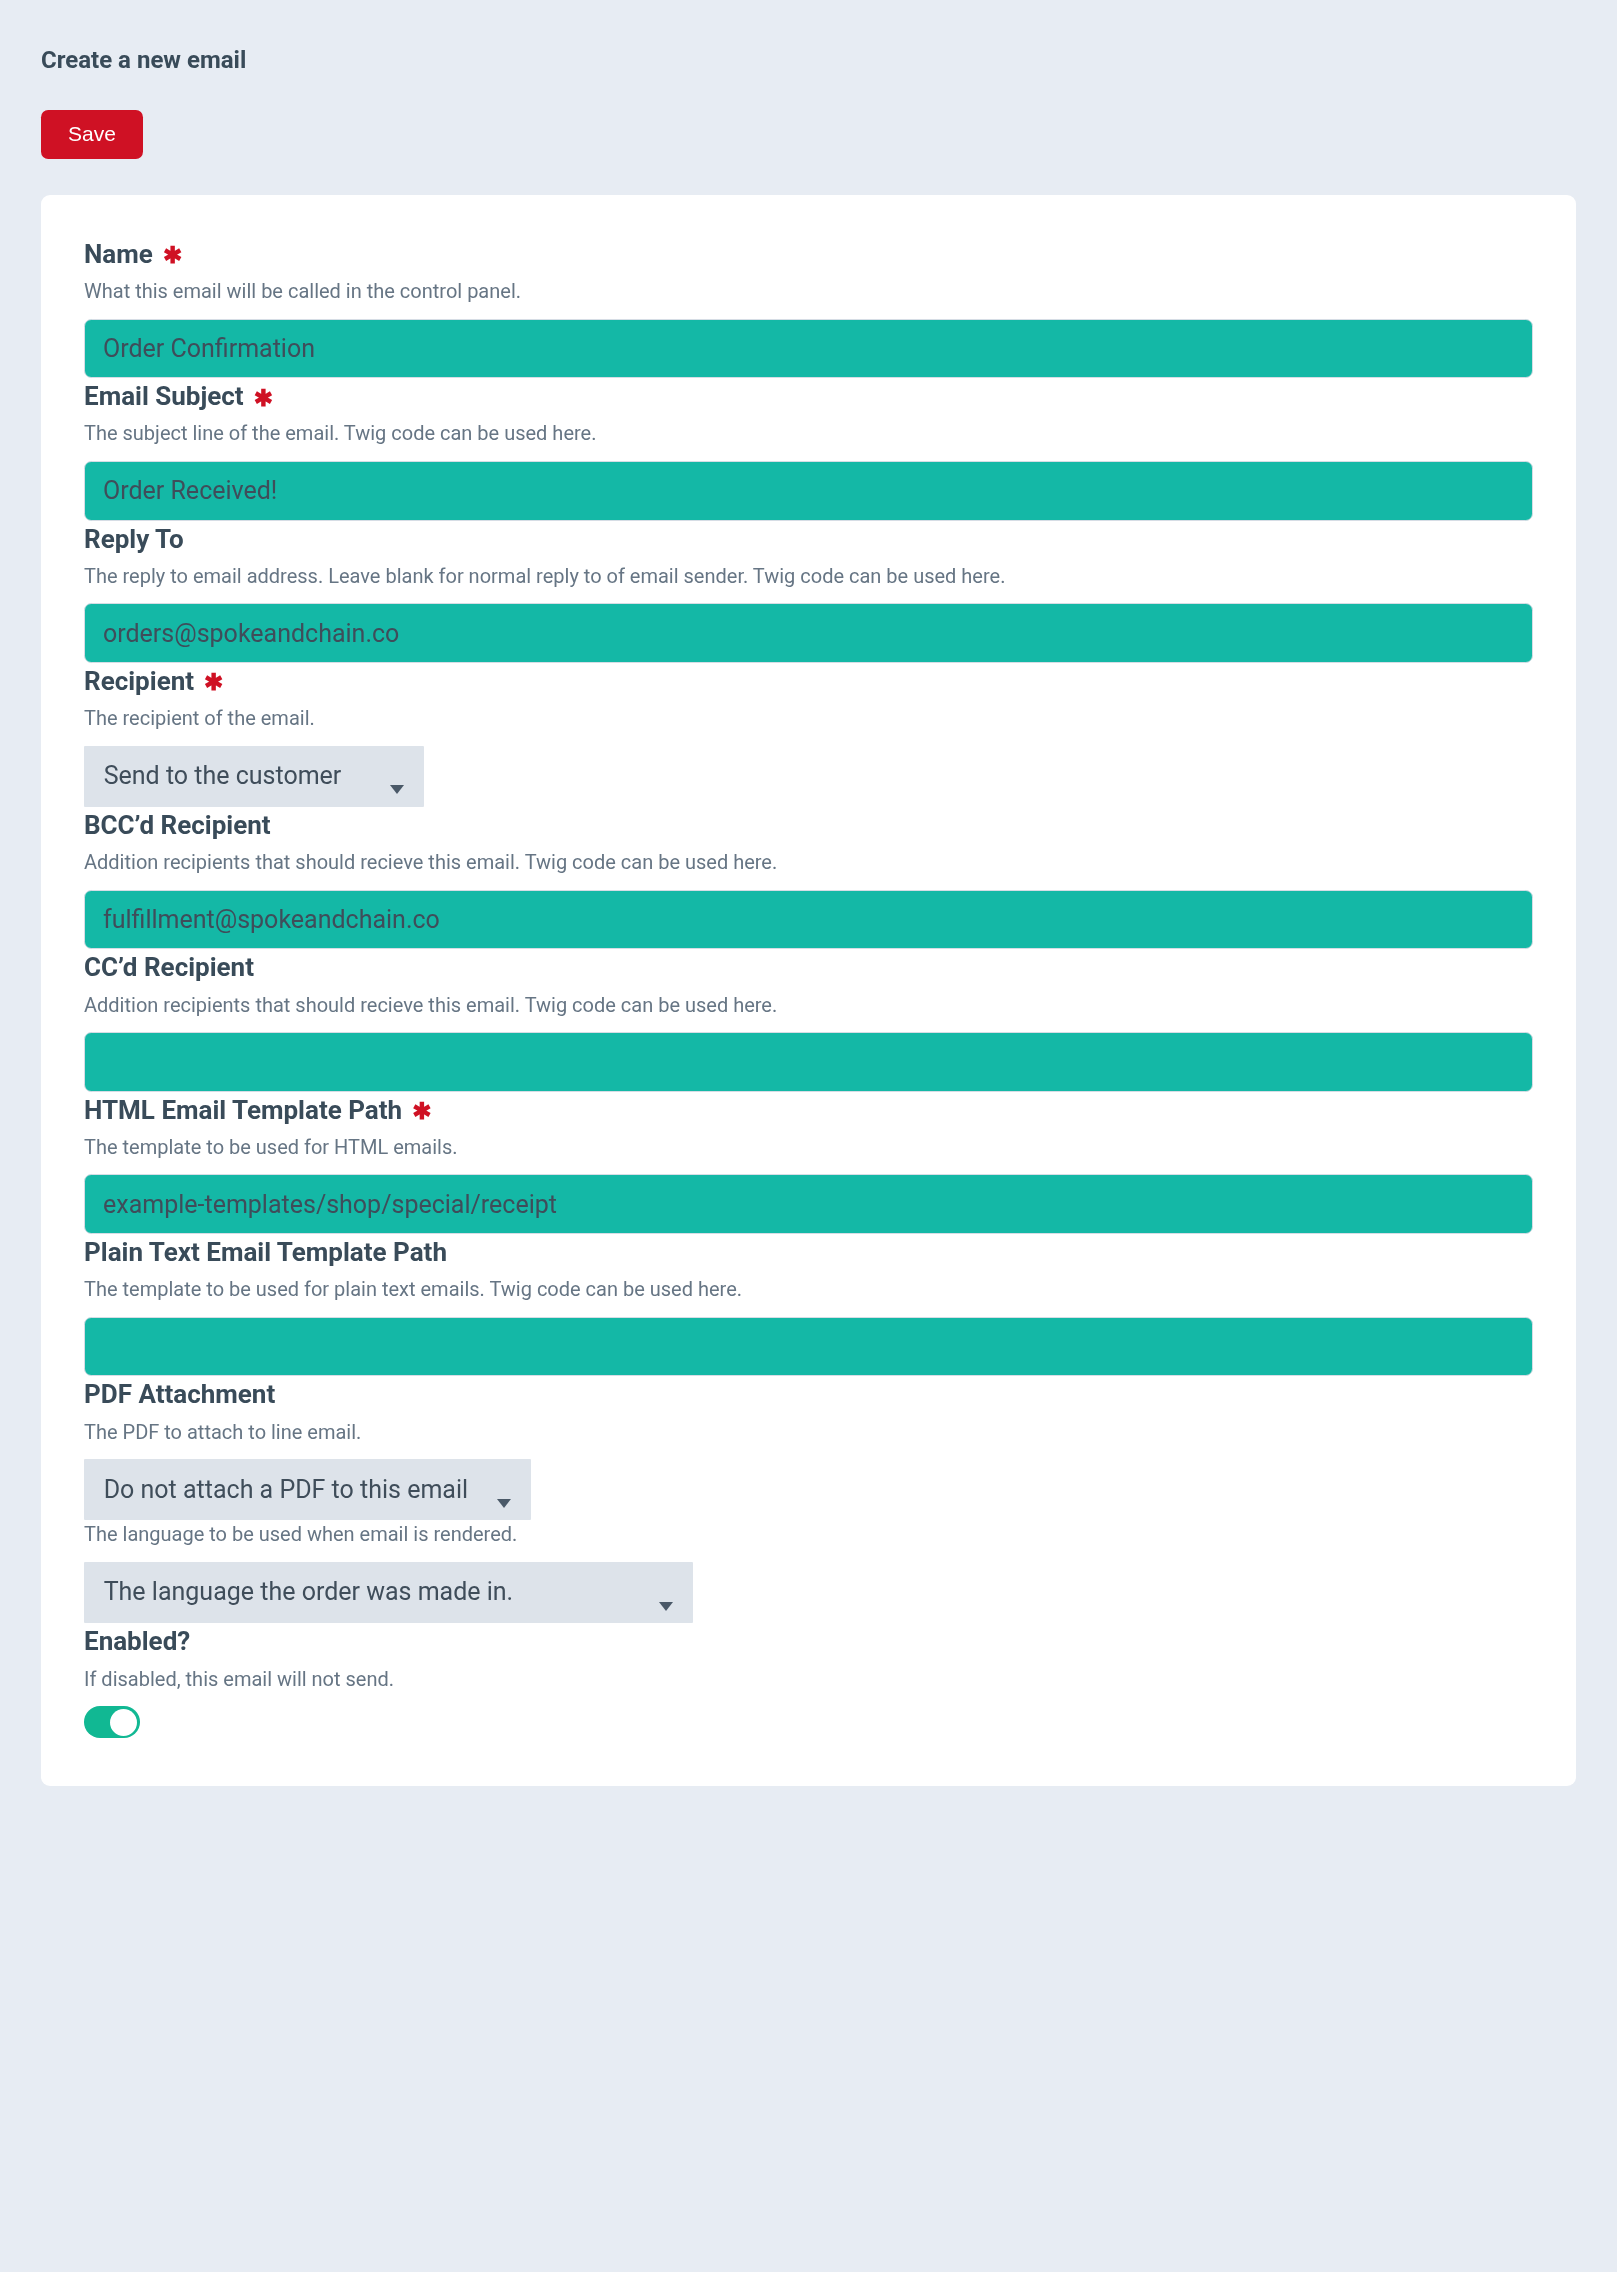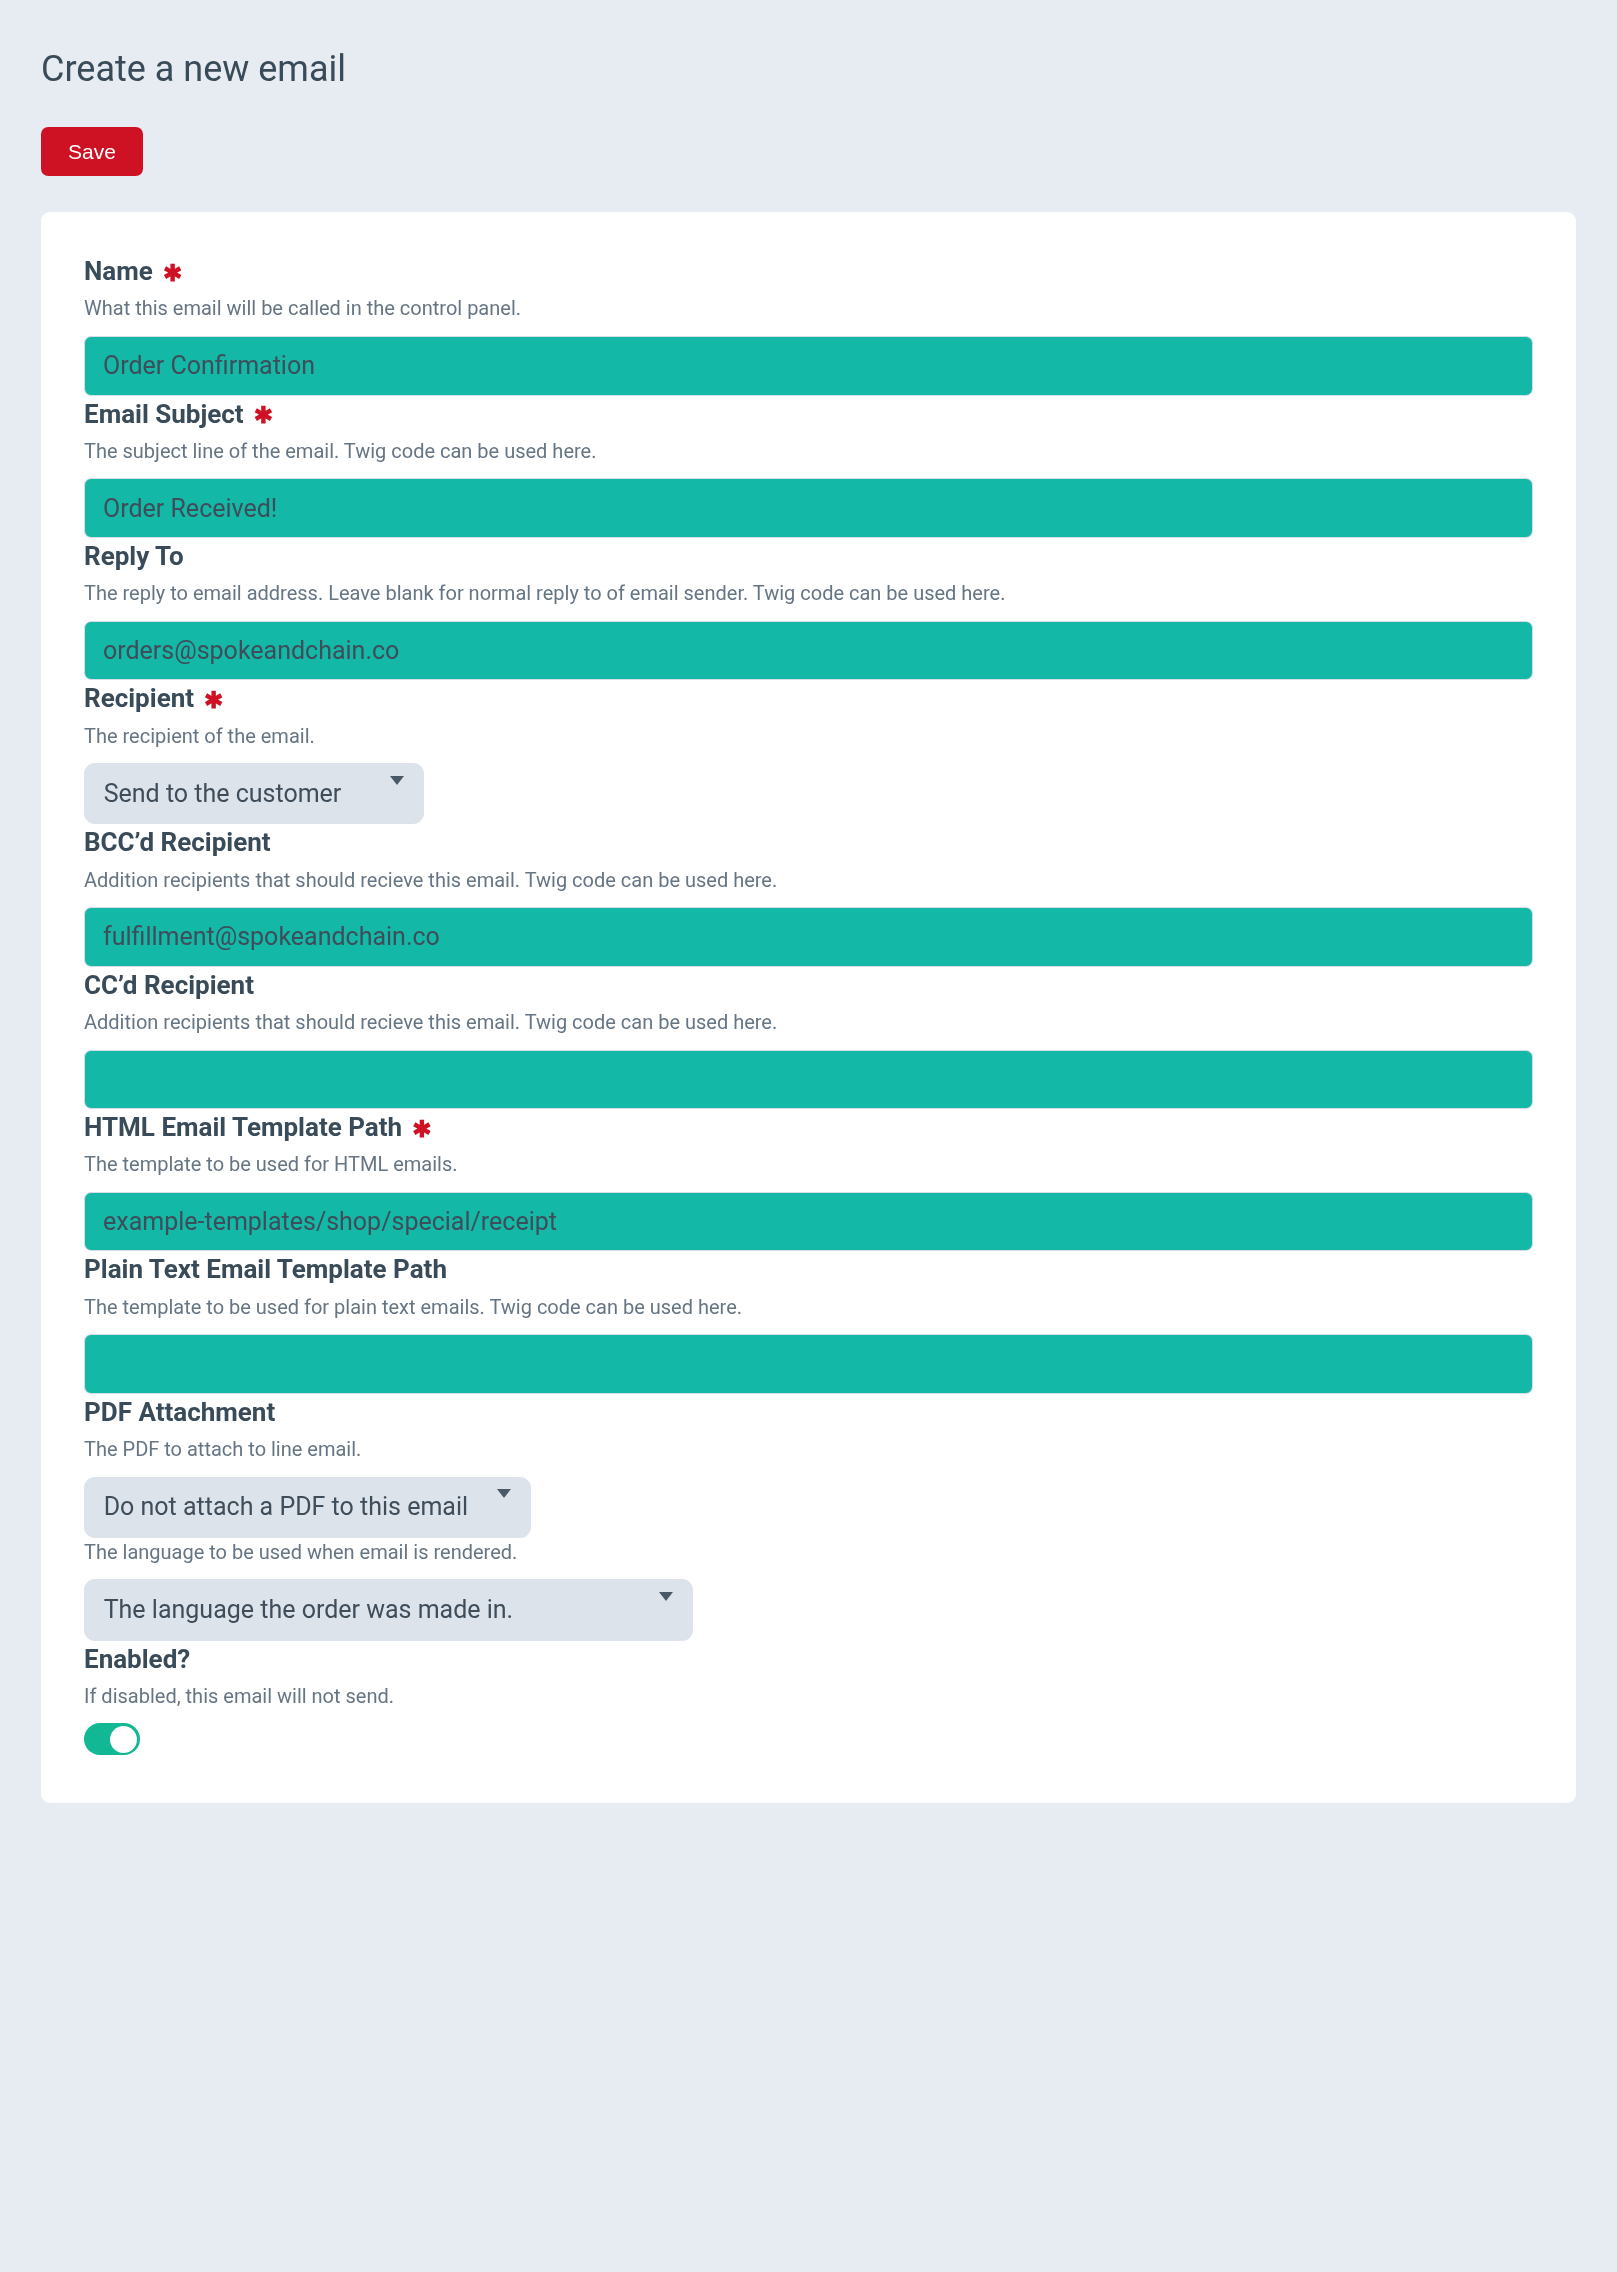--- a/index.html
+++ b/index.html
@@ -6,22 +6,22 @@
   body {
     font-family: -apple-system, BlinkMacSystemFont, "Segoe UI", Roboto, Helvetica, Arial, sans-serif;
     background: #e7ecf3;
     color: #3f4d5a;
     font-size: 25px;
     line-height: 1.45;
     padding: 43px 41px 54px 41px;
     width: 1617px;
   }
   h1.page-title {
-    font-size: 36px;
-    font-weight: 400;
+    font-size: 24px;
+    font-weight: 700;
     color: #394b59;
     margin-bottom: 32px;
   }
   .save-btn {
     background: #cf1124;
     color: #fff;
     border: none;
     border-radius: 7.2px;
     font-size: 21px;
     padding: 12.5px 27px;
@@ -59,23 +59,23 @@
     border: 0.9px solid #d6dde5;
     background: #14b8a6;
     border-radius: 7.2px;
     padding: 14.3px 18px;
     font-size: 25px;
     color: #3f4d5a;
     font-family: inherit;
   }
   .select-wrap {
     display: inline-flex;
-    align-items: flex-start;
+    align-items: flex-end;
     background: #dde3ea;
-    border-radius: 11px;
+    border-radius: 1px;
     padding: 12.5px 19.7px;
     color: #3f4d5a;
     font-size: 25px;
     cursor: pointer;
     gap: 21.5px;
   }
   .select-wrap .chev {
     width: 0; height: 0;
     border-left: 7.2px solid transparent;
     border-right: 7.2px solid transparent;

